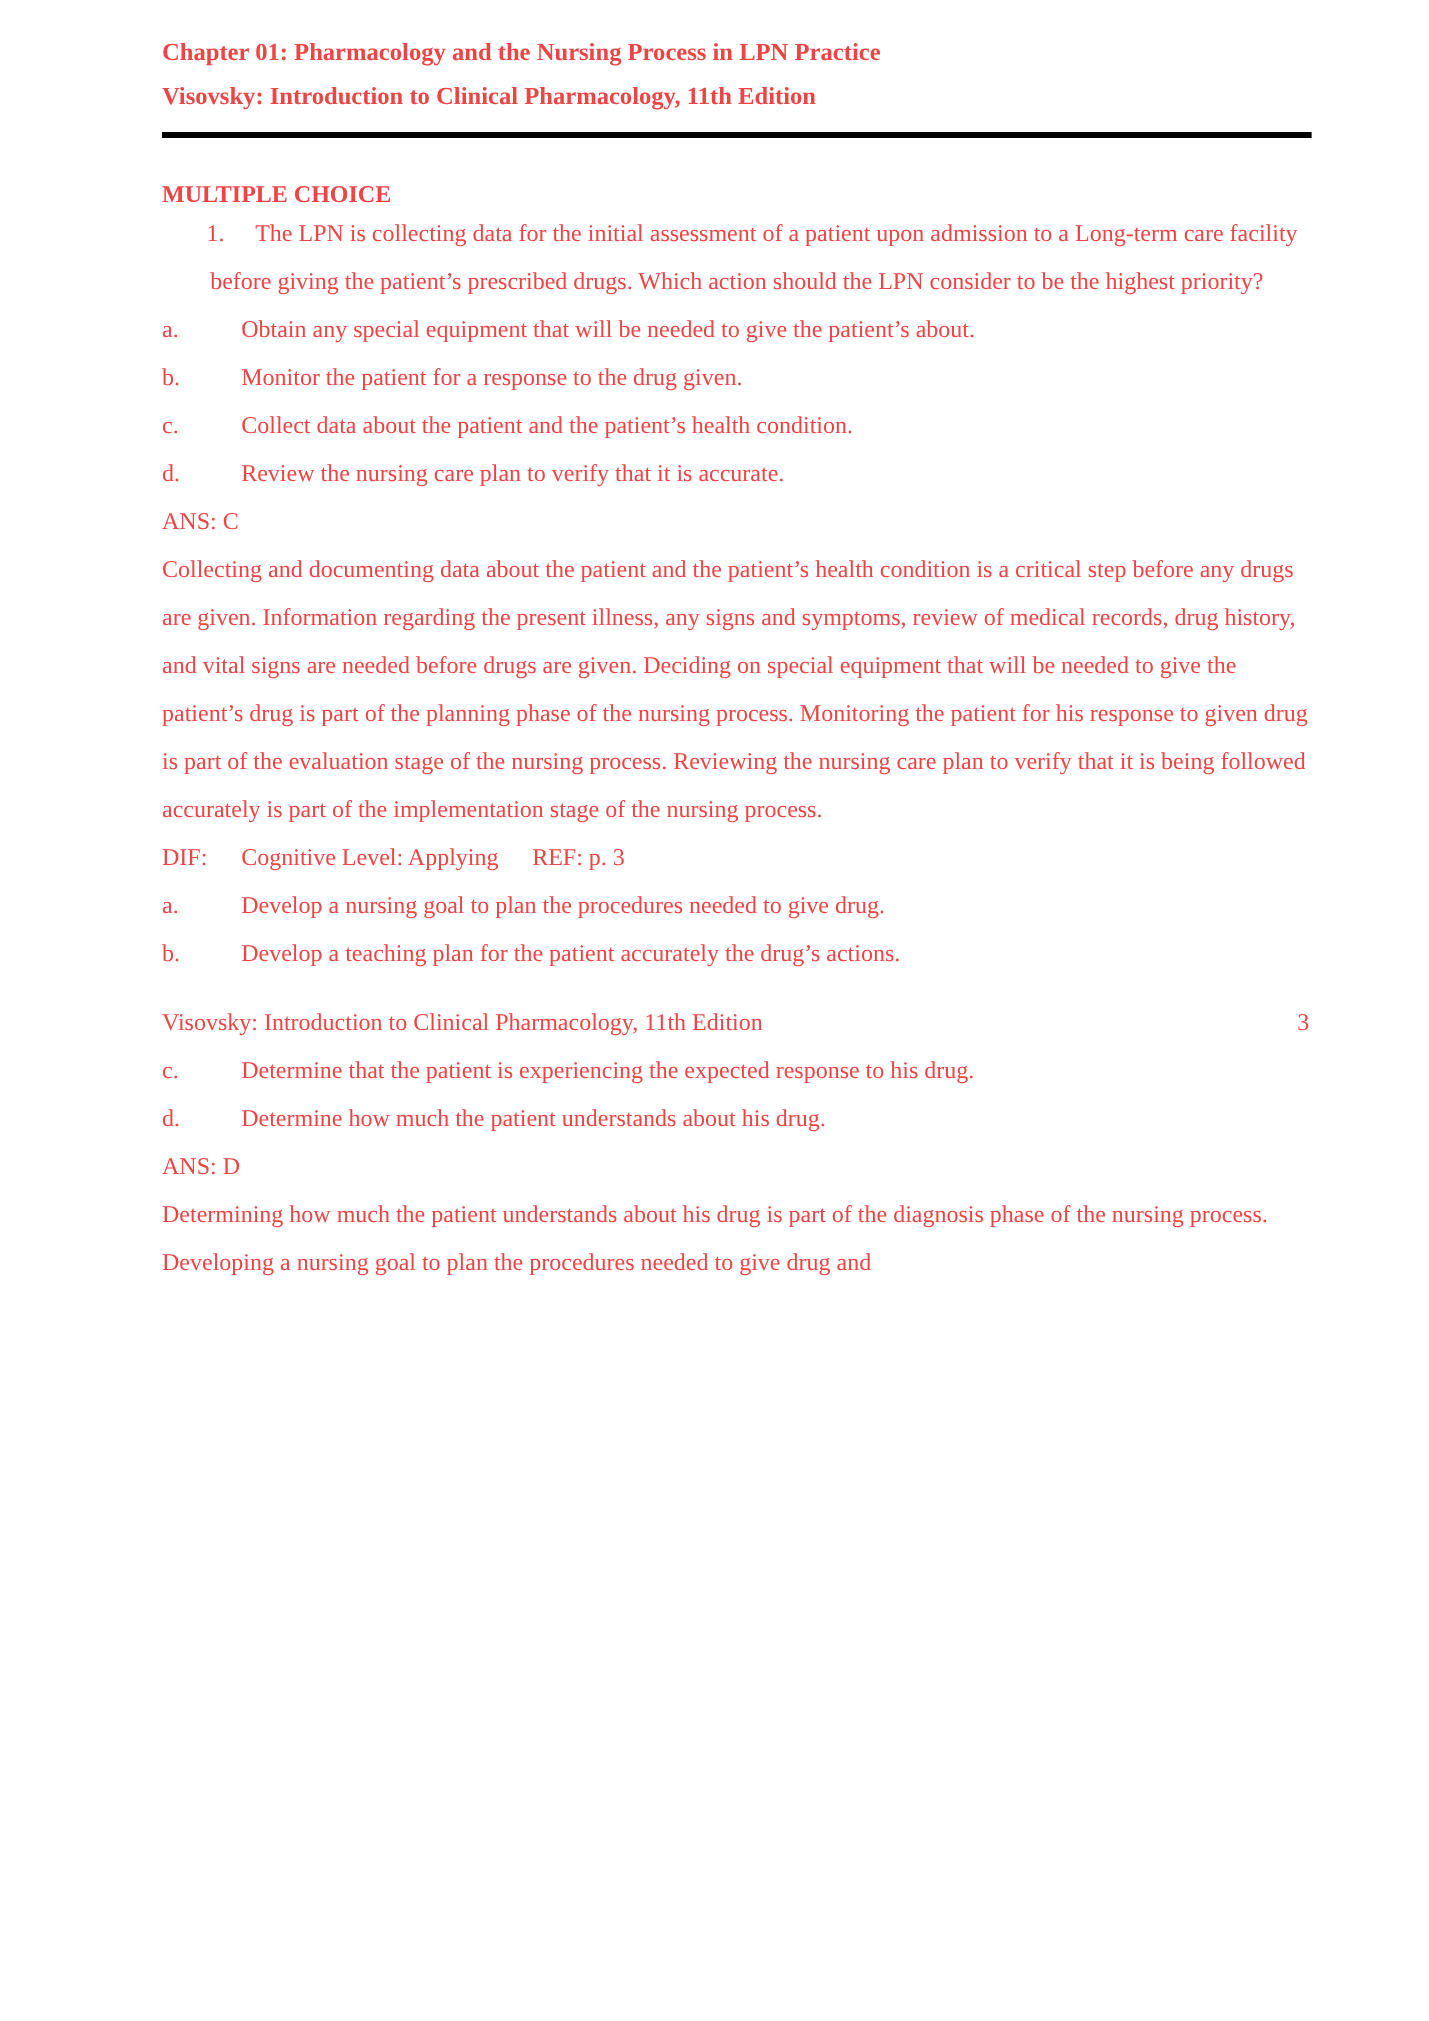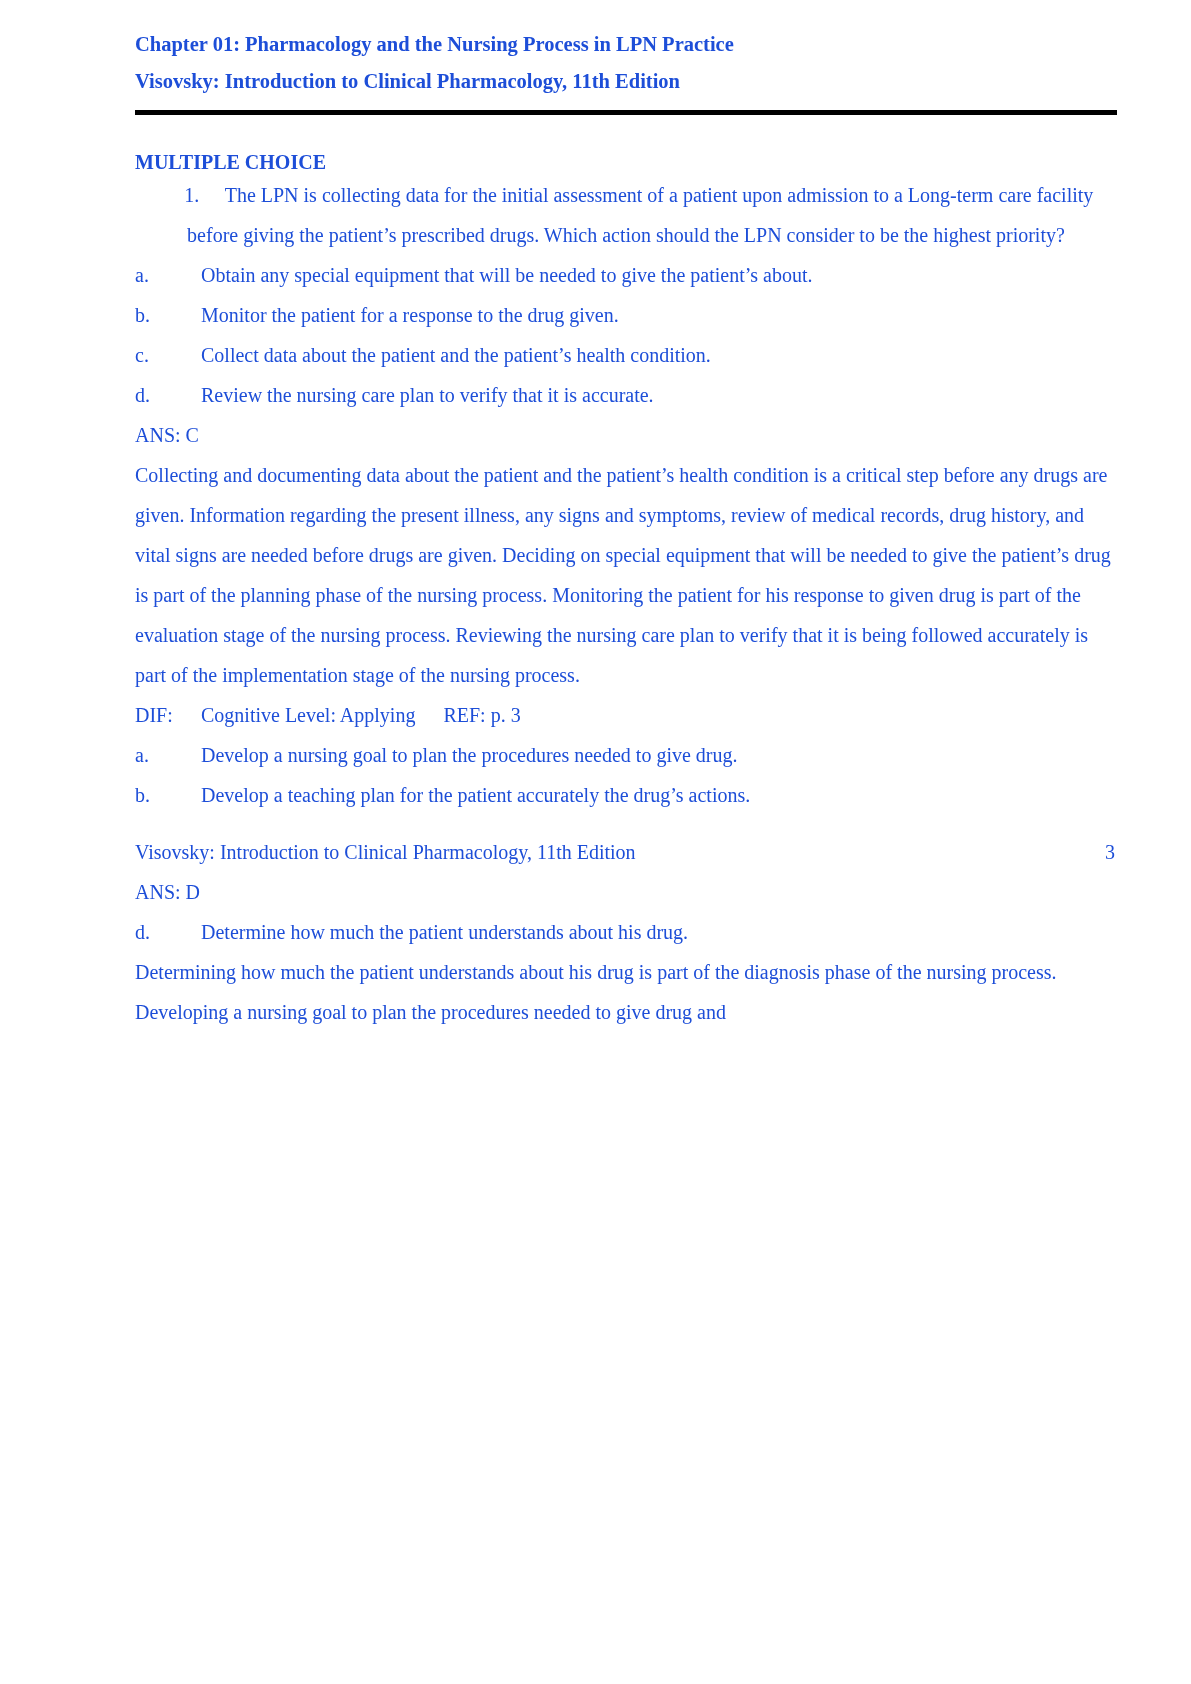--- a/index.html
+++ b/index.html
@@ -1,25 +1,25 @@
 <!DOCTYPE html>
 <html><head>
 <meta charset="utf-8">
 <style>
   * { box-sizing: border-box; }
   html, body { margin: 0; padding: 0; background: #ffffff; }
   .page {
     width: 1191px;
     min-height: 1684px;
     background: #ffffff;
-    color: #1d4ed8;
+    color: #ef4444;
     font-family: "Liberation Serif", "DejaVu Serif", serif;
     font-size: 20px;
     line-height: 40px;
-    padding: 26px 74px 60px 135px;
+    padding: 26px 98px 60px 135px;
   }
   .hdr-line {
     font-weight: bold;
     font-size: 20.5px;
     line-height: 37px;
     margin: 0;
   }
   .rule {
     border: none;
     border-top: 5px solid #000000;
@@ -77,19 +77,20 @@
 
 
   <p class="para option"><span class="label">a.</span><span>Develop a nursing goal to plan the procedures needed to give drug.</span></p>
   <p class="para option"><span class="label">b.</span><span>Develop a teaching plan for the patient accurately the drug’s actions.</span></p>
 
   <div class="running-header">
     <span>Visovsky: Introduction to Clinical Pharmacology, 11th Edition</span>
     <span class="pageno">3</span>
   </div>
 
+  <p class="para option"><span class="label">c.</span><span>Determine that the patient is experiencing the expected response to his drug.</span></p>
+  <p class="para option"><span class="label">d.</span><span>Determine how much the patient understands about his drug.</span></p>
+
   <p class="para ans">ANS: D</p>
-
-  <p class="para option"><span class="label">d.</span><span>Determine how much the patient understands about his drug.</span></p>
 
   <p class="para tail-para">Determining how much the patient understands about his drug is part of the diagnosis phase of the nursing process. Developing a nursing goal to plan the procedures needed to give drug and</p>
 
 </div>
 
 </body></html>

